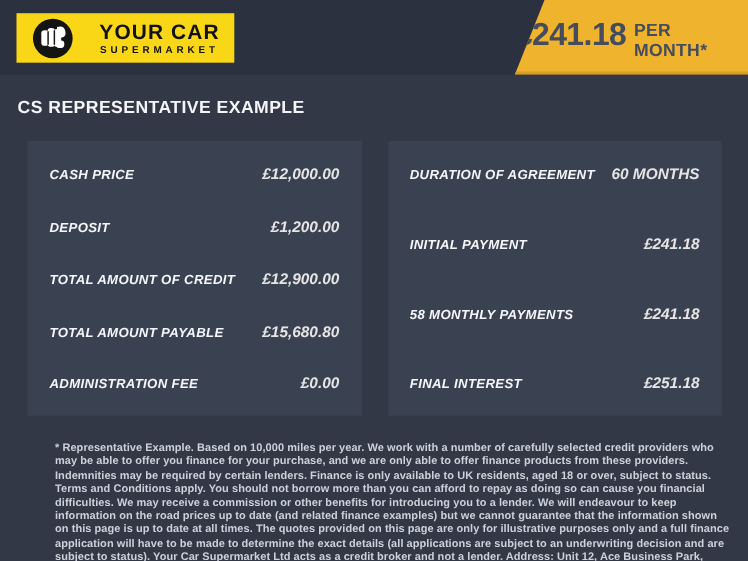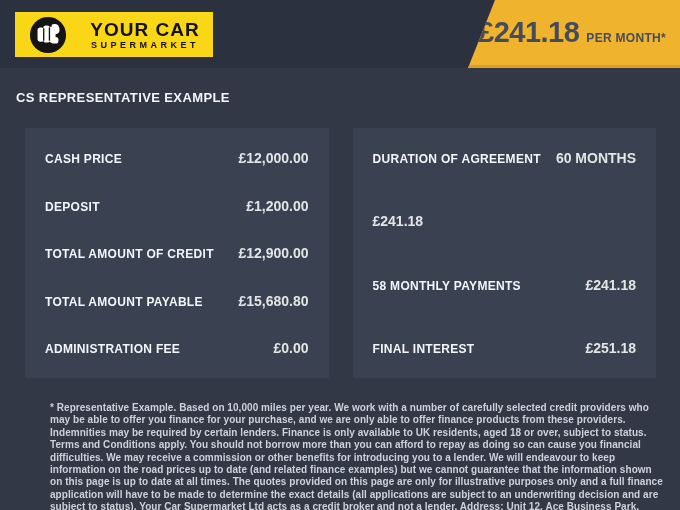--- a/index.html
+++ b/index.html
@@ -60,50 +60,51 @@
     gap: 7px;
   }
   .price-amount {
     color: #454c5c;
     font-size: 29px;
     font-weight: 900;
     letter-spacing: -0.5px;
   }
   .price-per {
     color: #454c5c;
-    font-size: 12px;
+    font-size: 16px;
     font-weight: 900;
     letter-spacing: 0.3px;
     padding-top: 10px;
   }
 
   
   .page-title {
     margin: 22px 4px 0 16px;
-    font-size: 13px;
+    font-size: 16px;
     font-weight: bold;
     letter-spacing: 0.4px;
     color: #f3f5f8;
   }
 
   
   .panels {
     position: absolute;
     left: 25px; top: 128px;
     width: 631px; height: 250px;
     display: flex;
     gap: 24px;
   }
   .panel {
     background: #3a4150;
     flex: 1;
     display: flex;
     flex-direction: column;
     justify-content: space-between;
     padding: 22px 20px;
+    font-style: italic;
   }
   .row {
     display: flex;
     align-items: baseline;
     justify-content: space-between;
   }
   .row-label {
     font-size: 12px;
     font-weight: bold;
     letter-spacing: 0.3px;
@@ -187,20 +188,21 @@
       <span class="row-value">£0.00</span>
     </div>
   </div>
 
   <div class="panel">
     <div class="row">
       <span class="row-label">DURATION OF AGREEMENT</span>
       <span class="row-value">60 MONTHS</span>
     </div>
     <div class="row">
+      <span class="row-label">INITIAL PAYMENT</span>
       <span class="row-value">£241.18</span>
     </div>
     <div class="row">
       <span class="row-label">58 MONTHLY PAYMENTS</span>
       <span class="row-value">£241.18</span>
     </div>
     <div class="row">
       <span class="row-label">FINAL INTEREST</span>
       <span class="row-value">£251.18</span>
     </div>

